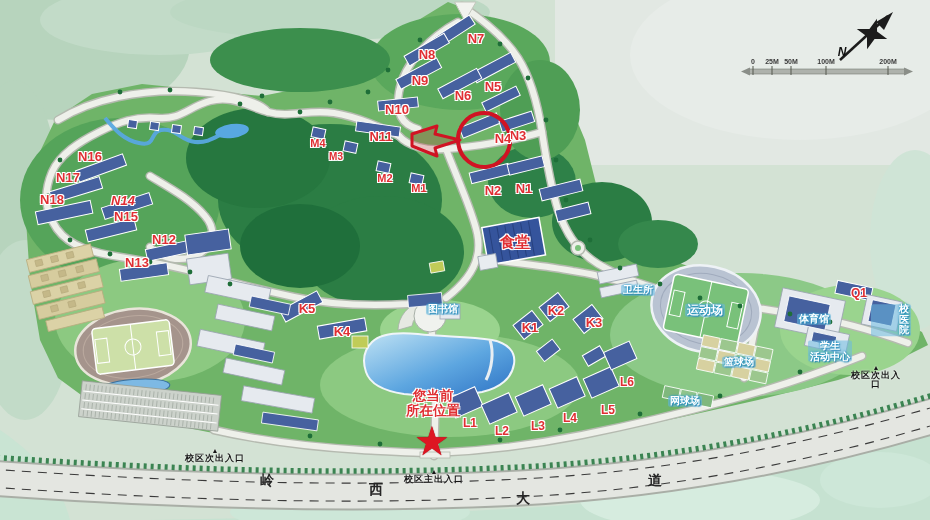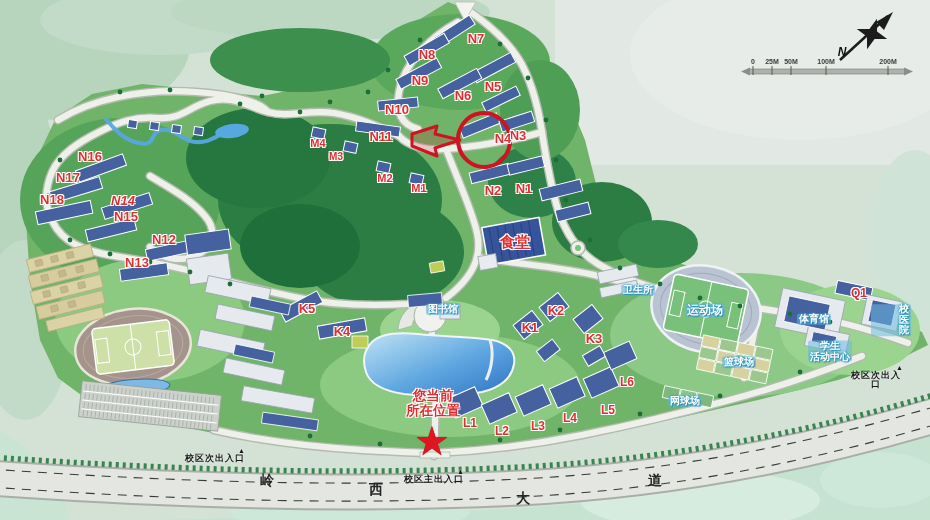--- a/index.html
+++ b/index.html
@@ -15,21 +15,21 @@
     color:var(--label-red,#e02f33);font-size:13px;font-weight:700;
     text-shadow:-1px -1px 0 #fff,1px -1px 0 #fff,-1px 1px 0 #fff,1px 1px 0 #fff,0 1px 0 #fff,0 -1px 0 #fff;
   }
   .lbl-cyan{
     color:#fff;font-size:10px;font-weight:700;
     background:rgba(108,186,224,0.55);padding:0 2px;border-radius:2px;
     text-shadow:0 0 2px var(--label-cyan,#2e9cc8),0 0 3px var(--label-cyan,#2e9cc8),1px 1px 1px rgba(30,110,160,.8);
   }
   .lbl-gate{
     color:#161616;font-size:9px;font-weight:700;letter-spacing:1px;
-    display:flex;flex-direction:column;align-items:flex-end;gap:0;
+    display:flex;flex-direction:column;align-items:center;gap:0;
     text-shadow:0 0 2px rgba(255,255,255,.9);
   }
   .lbl-gate .tri{font-size:7px;line-height:.8;letter-spacing:0;}
   .lbl-road{color:#262626;font-size:14px;font-weight:700;}
   .lbl-tick{color:#3a3a3a;font-size:7px;font-weight:700;letter-spacing:0;}
   #cur-loc{
     position:absolute;left:433px;top:404px;transform:translate(-50%,-50%);
     color:var(--label-red,#e02f33);font-size:13.5px;font-weight:700;text-align:center;line-height:1.1;
     text-shadow:-1px -1px 0 #fff,1px -1px 0 #fff,-1px 1px 0 #fff,1px 1px 0 #fff;
   }
@@ -408,21 +408,21 @@
       <div class="lbl lbl-red" style="left: 84px; top: 217px; margin-left: 42px;"><span>N15</span></div>
       <div class="lbl lbl-red" style="left: 90px; top: 157px;"><span>N16</span></div>
       <div class="lbl lbl-red" style="left: 68px; top: 178px;"><span>N17</span></div>
       <div class="lbl lbl-red" style="left: 52px; top: 200px;"><span>N18</span></div>
       <div class="lbl lbl-red" style="left: 419px; top: 189px; font-size: 11px;"><span>M1</span></div>
       <div class="lbl lbl-red" style="left: 385px; top: 179px; font-size: 11px;"><span>M2</span></div>
       <div class="lbl lbl-red" style="left: 336px; top: 157px; font-size: 10px;"><span>M3</span></div>
       <div class="lbl lbl-red" style="left: 318px; top: 144px; font-size: 11px;"><span>M4</span></div>
       <div class="lbl lbl-red" style="left: 530px; top: 328px;"><span>K1</span></div>
       <div class="lbl lbl-red" style="left: 556px; top: 311px;"><span>K2</span></div>
-      <div class="lbl lbl-red" style="left: 594px; top: 339px;"><span>K3</span></div>
+      <div class="lbl lbl-red" style="left: 594px; top: 323px;"><span>K3</span></div>
       <div class="lbl lbl-red" style="left: 342px; top: 332px;"><span>K4</span></div>
       <div class="lbl lbl-red" style="left: 307px; top: 309px;"><span>K5</span></div>
       <div class="lbl lbl-red" style="left: 470px; top: 423px; font-size: 12px;"><span>L1</span></div>
       <div class="lbl lbl-red" style="left: 502px; top: 431px; font-size: 12px;"><span>L2</span></div>
       <div class="lbl lbl-red" style="left: 538px; top: 426px; font-size: 12px;"><span>L3</span></div>
       <div class="lbl lbl-red" style="left: 570px; top: 418px; font-size: 12px;"><span>L4</span></div>
       <div class="lbl lbl-red" style="left: 608px; top: 410px; font-size: 12px;"><span>L5</span></div>
       <div class="lbl lbl-red" style="left: 627px; top: 382px; font-size: 12px;"><span>L6</span></div>
       <div class="lbl lbl-red" style="left: 859px; top: 293px; font-size: 12px;"><span>Q1</span></div>
       <div class="lbl lbl-red" style="left: 515px; top: 242px; font-size: 15px;"><span>食堂</span></div>

